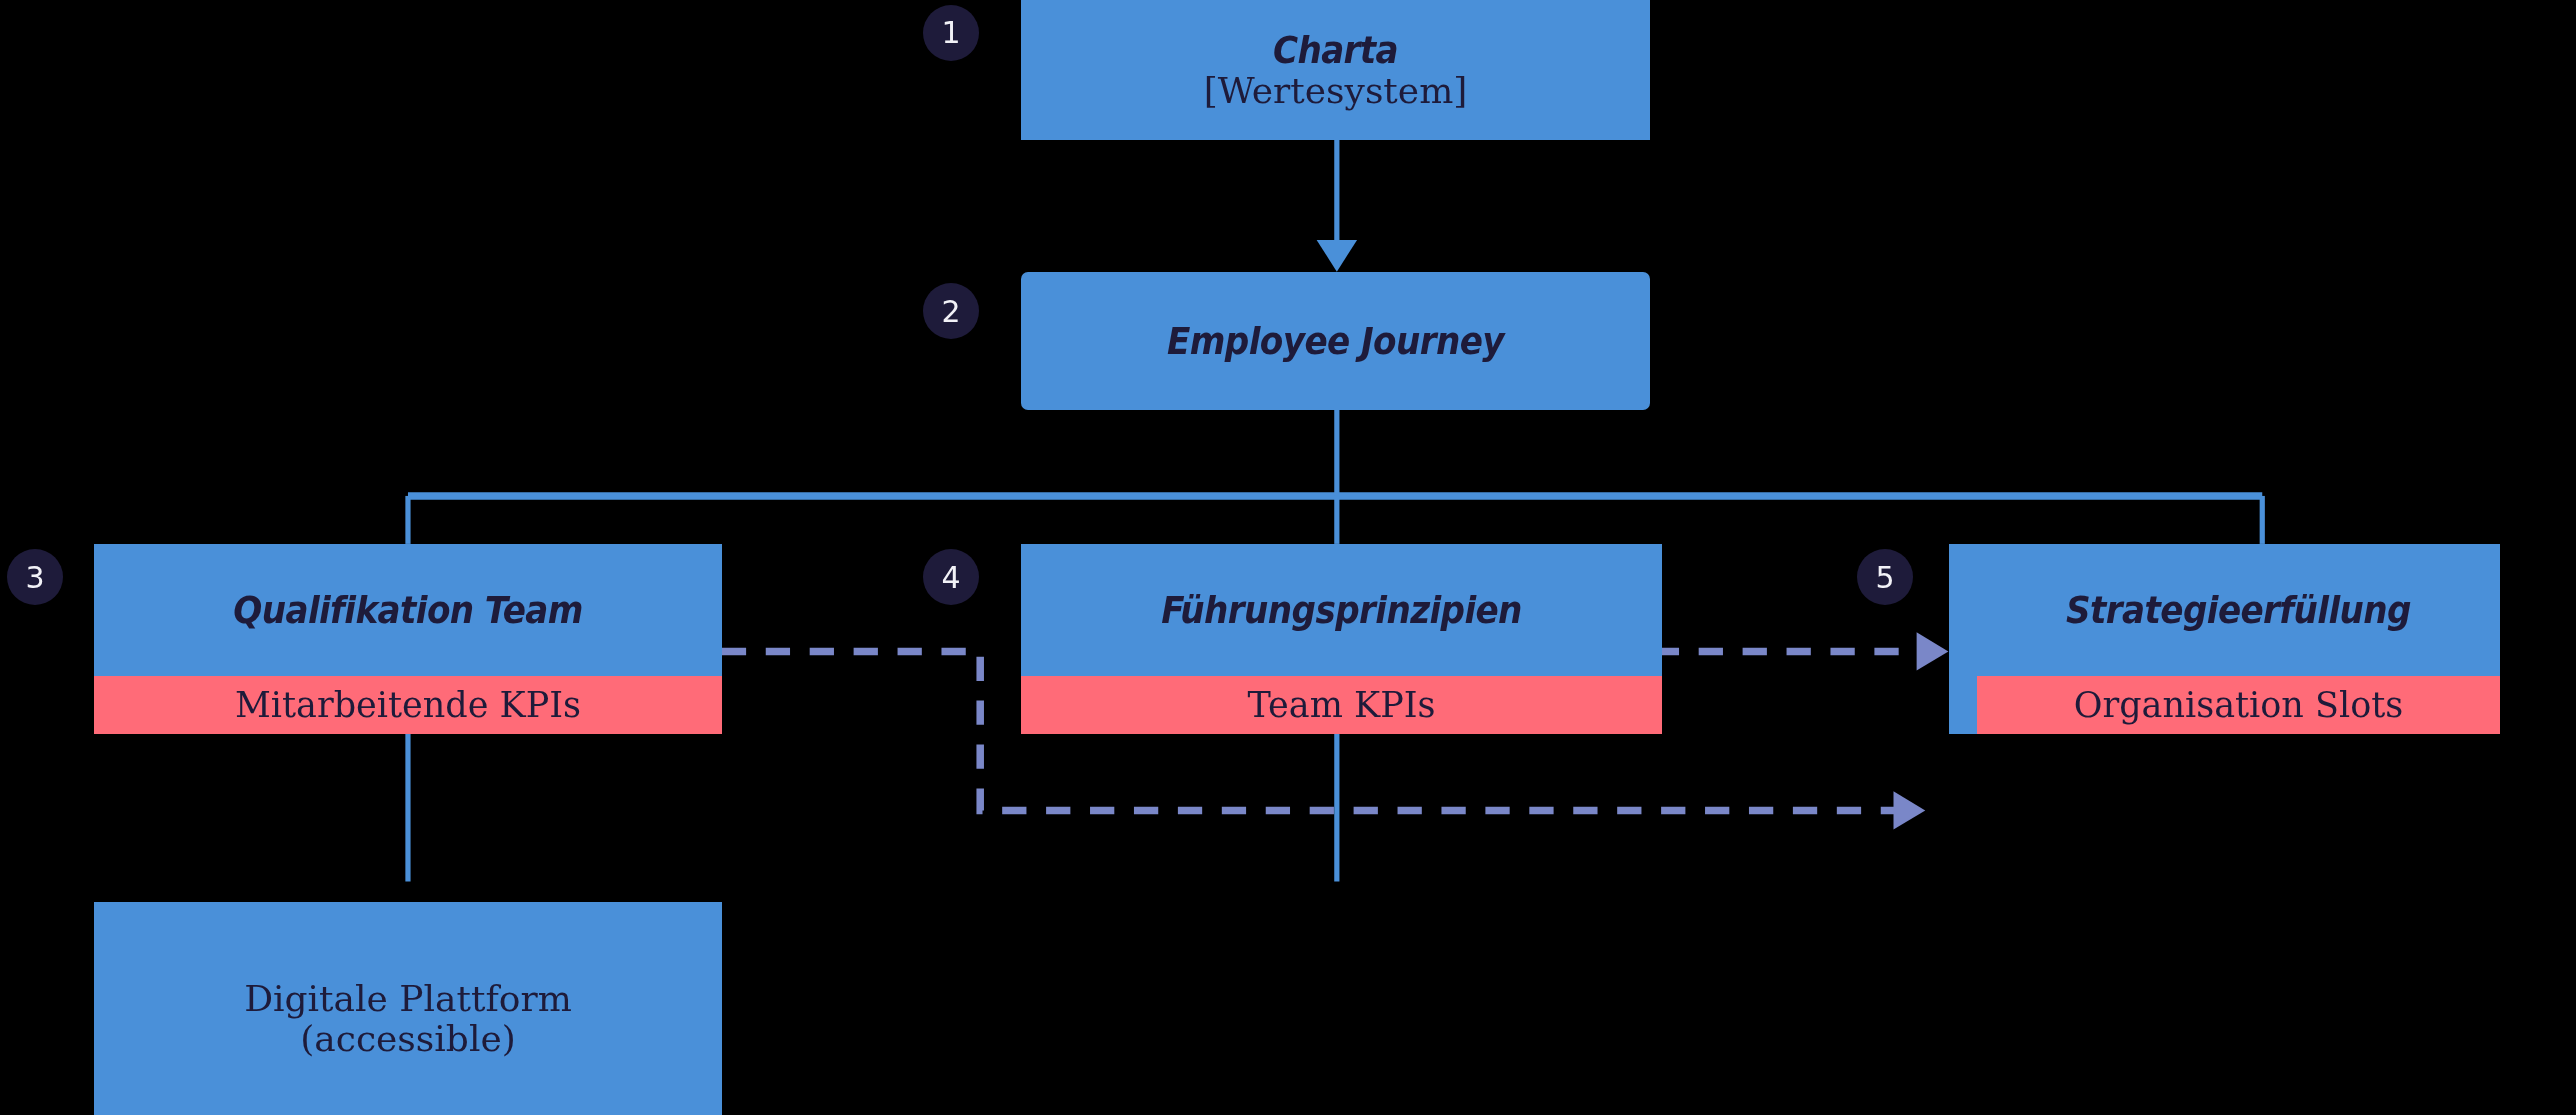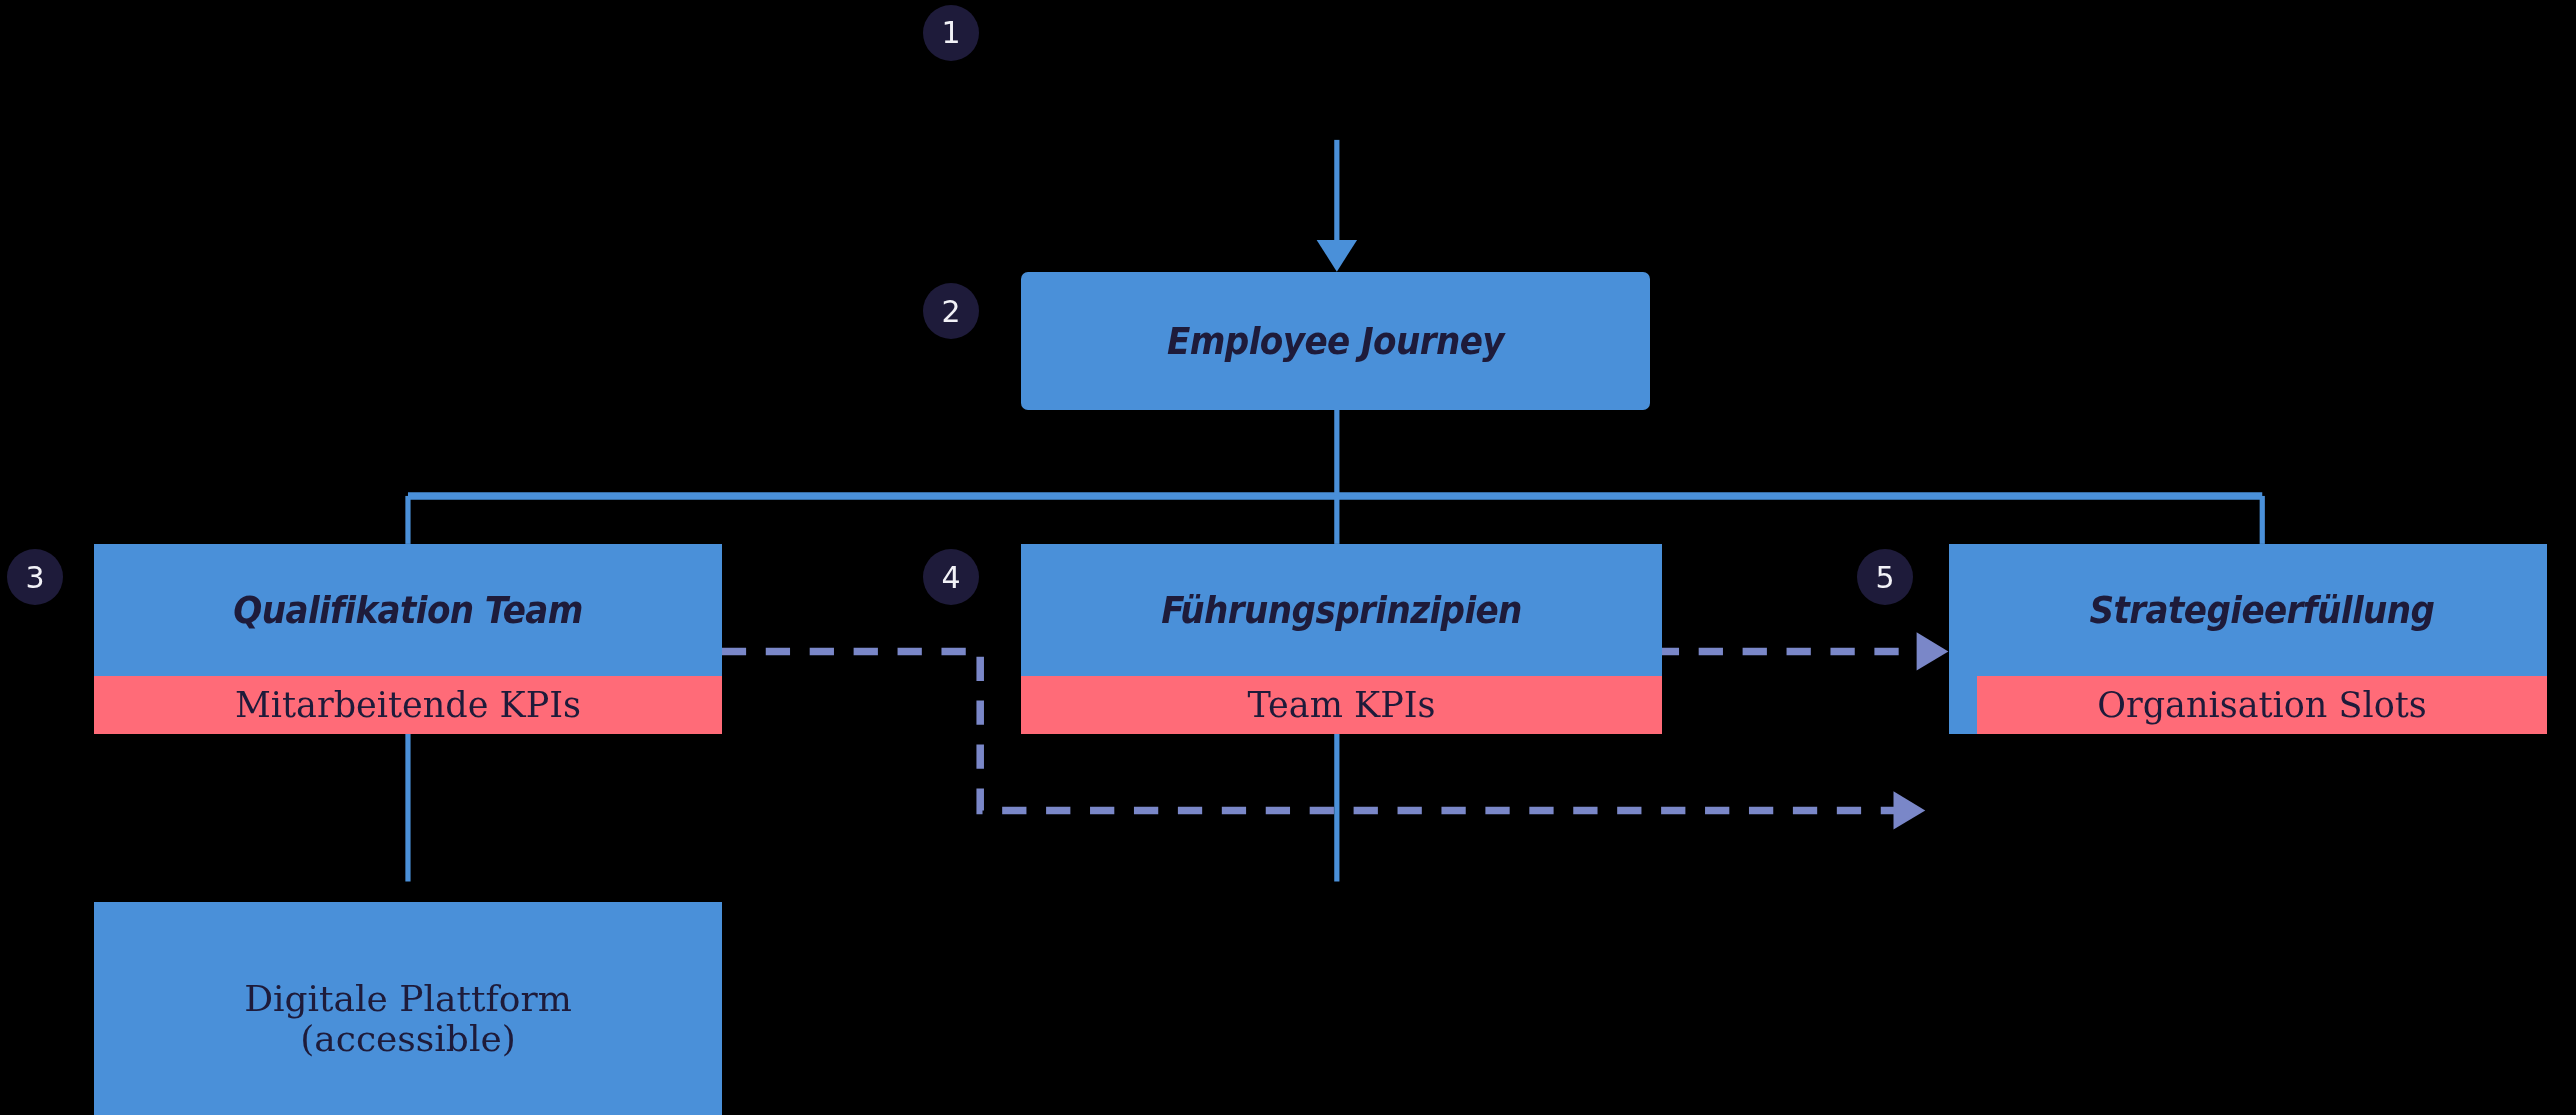--- a/index.html
+++ b/index.html
@@ -66,20 +66,28 @@
     <g>
       <polyline points="1248,1127 1695,1127 1695,1402 3285,1402" fill="none" stroke="#7A87C8" stroke-width="13" stroke-dasharray="42 34"></polyline>
       <polygon points="3330,1402 3275,1369 3275,1435" fill="#7A87C8"></polygon>
     </g>
   </svg>
 
   <div class="badge" style="left:923px;top:4.6px;width:56px;height:56px;">
     <span>1</span>
   </div>
 
+  <div class="box" style="left:1021px;top:0px;width:629px;height:140px;">
+    <div class="title">
+      <div class="two-line">
+        <div class="t-strong">Charta</div>
+        <div class="t-plain">[Wertesystem]</div>
+      </div>
+    </div>
+  </div>
 
   <div class="badge" style="left:923px;top:283px;width:56px;height:56px;">
     <span>2</span>
   </div>
 
   <div class="box" style="left:1021px;top:272px;width:629px;height:138px;border-radius:7px;">
     <div class="title">
       <div class="t-strong">Employee Journey</div>
     </div>
   </div>
@@ -107,21 +115,21 @@
     </div>
     <div class="kpi t-kpi" style="height:58px;">
       <span>Team KPIs</span>
     </div>
   </div>
 
   <div class="badge" style="left:1857px;top:549px;width:56px;height:56px;">
     <span>5</span>
   </div>
 
-  <div class="box" style="left:1949px;top:544px;width:598px;height:190px;padding-left:28px;">
+  <div class="box" style="left:1949px;top:544px;width:551px;height:190px;padding-left:28px;">
     <div class="title">
       <div class="t-strong">Strategieerfüllung</div>
     </div>
     <div class="kpi t-kpi" style="height:58px;">
       <span>Organisation Slots</span>
     </div>
   </div>
 
   <div class="box" style="left:94px;top:882px;width:628px;height:234px;margin-top:20px;">
     <div class="title">

